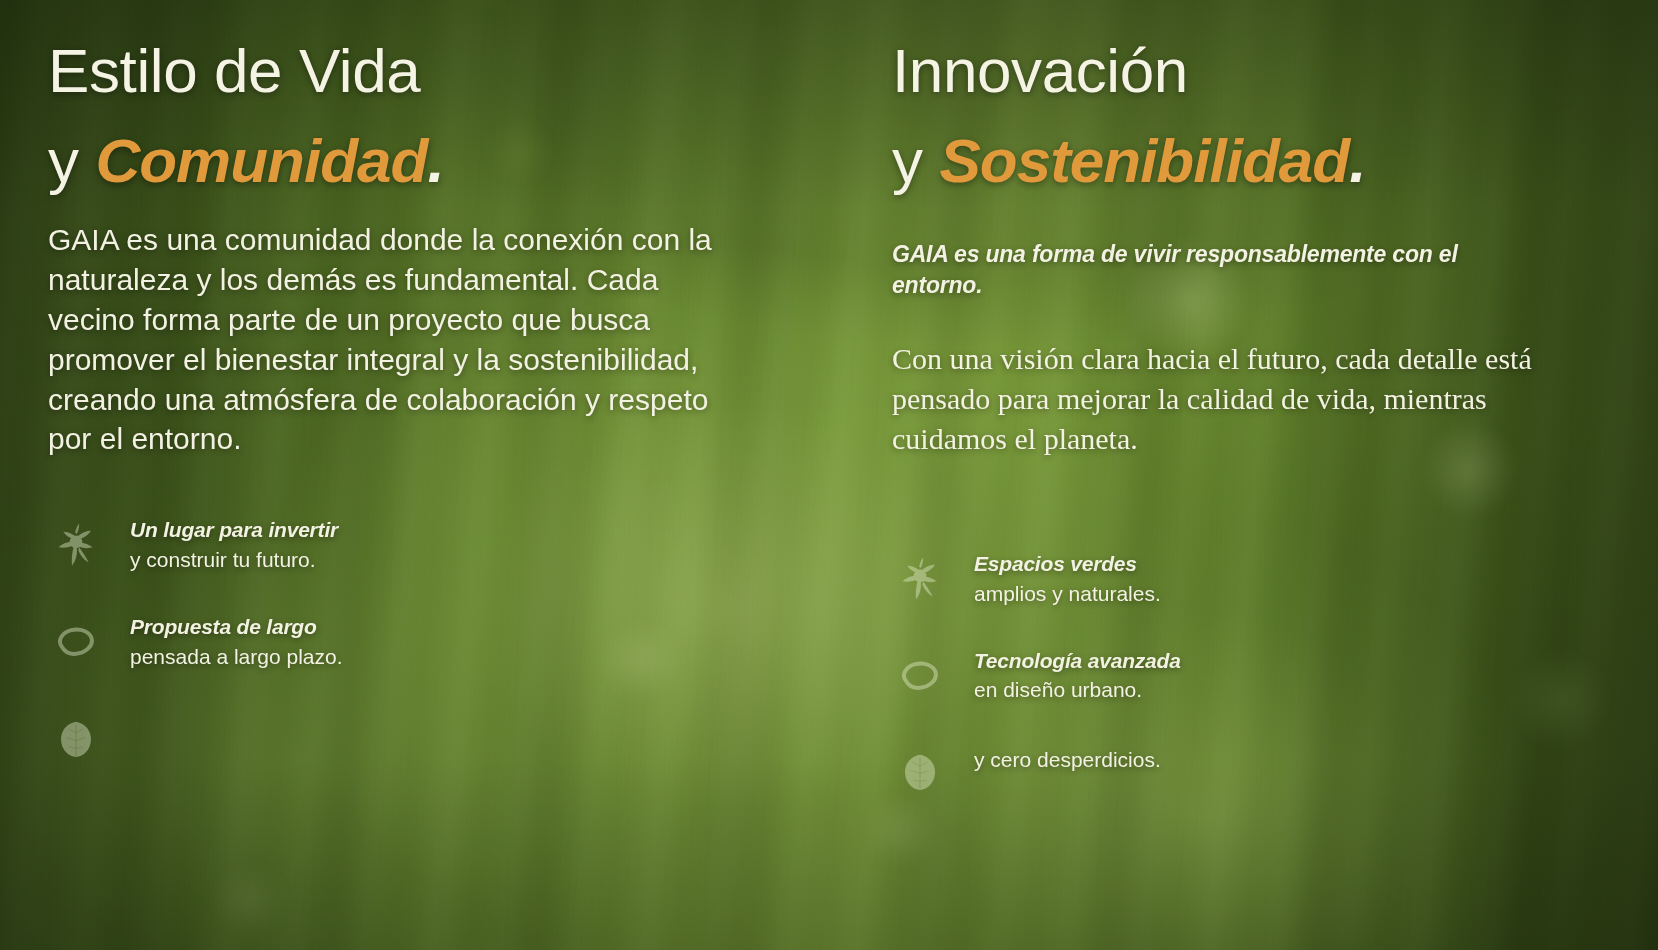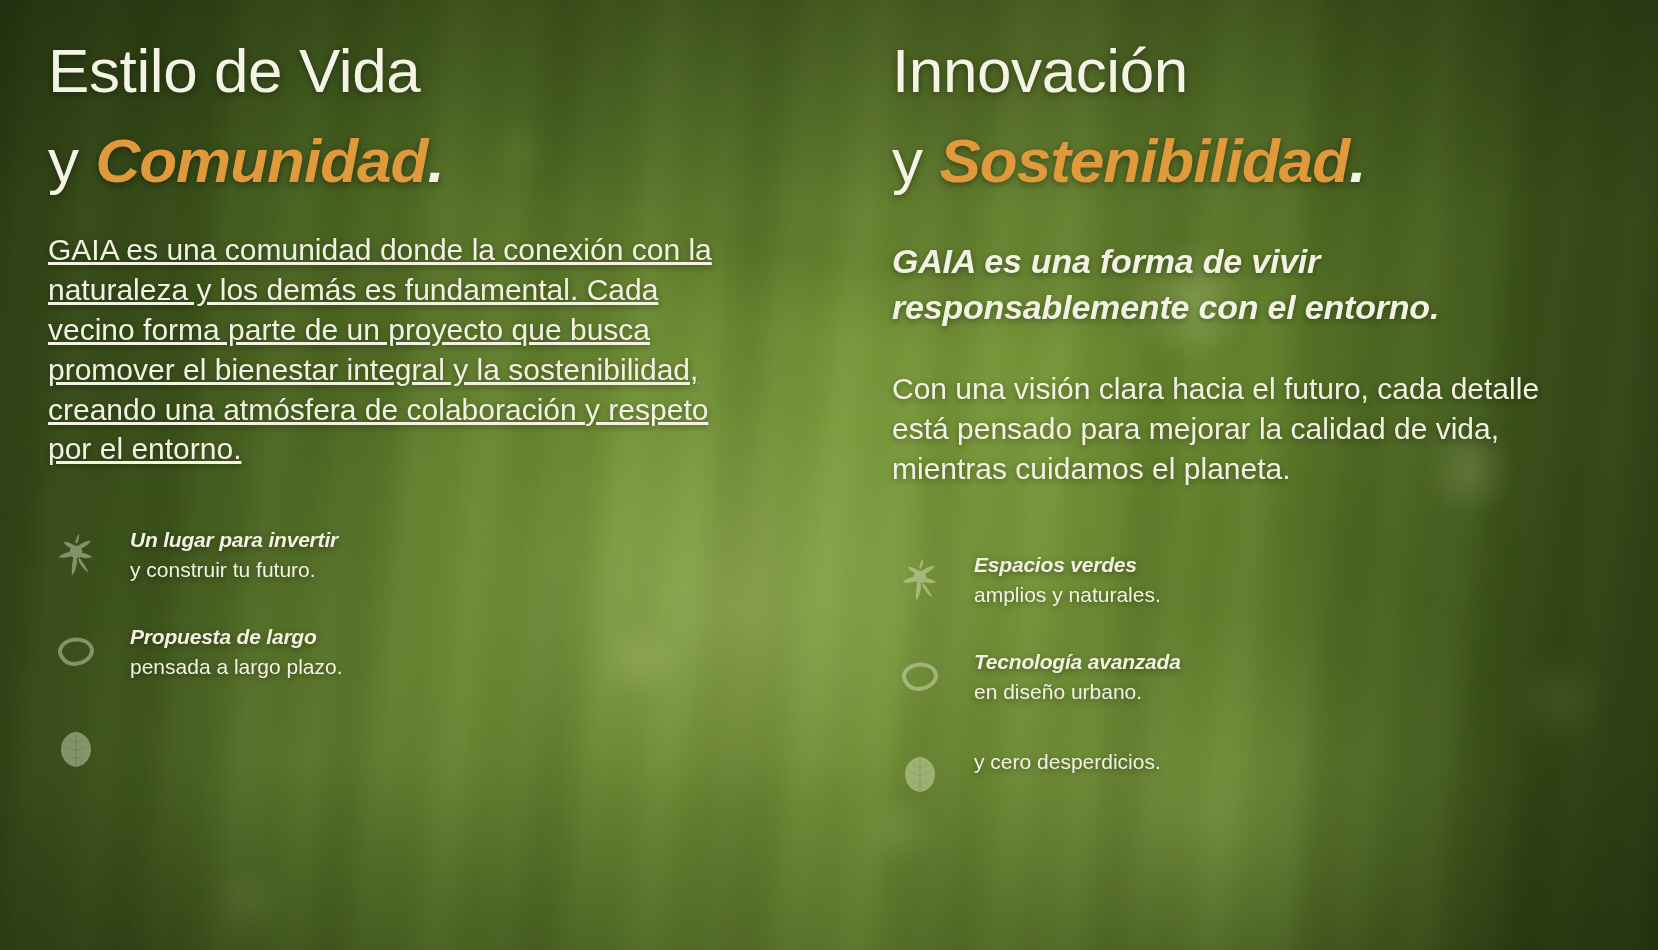--- a/index.html
+++ b/index.html
@@ -119,42 +119,42 @@
     font-style: italic;
   }
 
   p.para {
     margin: 0;
     color: #f3f2e2;
     font-size: 30px;
     line-height: 1.33;
     text-shadow: 0 2px 6px rgba(0,0,0,0.38);
   }
-  .col-left p.para  { margin-top: 38px; max-width: 700px; text-decoration: underline; }
+  .col-left p.para  { margin-top: 28px; max-width: 700px; }
   .col-right p.lead {
     margin: 0;
     margin-top: 47px;
     max-width: 660px;
-    font-size: 34px;
+    font-size: 23px;
     font-weight: 700;
     font-style: italic;
     line-height: 1.35;
     color: #f3f2e2;
     letter-spacing: -0.2px;
     text-shadow: 0 2px 6px rgba(0,0,0,0.38);
   }
-  .col-right p.para { margin-top: 38px; max-width: 700px; }
+  .col-right p.para { margin-top: 38px; max-width: 700px; font-family: Liberation Serif, serif; }
 
   ul.bullets {
     list-style: none;
     margin: 0;
     padding: 0;
   }
   .col-left ul.bullets  { margin-top: 58px; }
-  .col-right ul.bullets { margin-top: 64px; }
+  .col-right ul.bullets { margin-top: 92px; }
 
   ul.bullets li {
     display: flex;
     align-items: flex-start;
     margin-bottom: 40px;
   }
   ul.bullets li:last-child { margin-bottom: 0; }
 
   .bullet-icon {
     flex: 0 0 auto;

